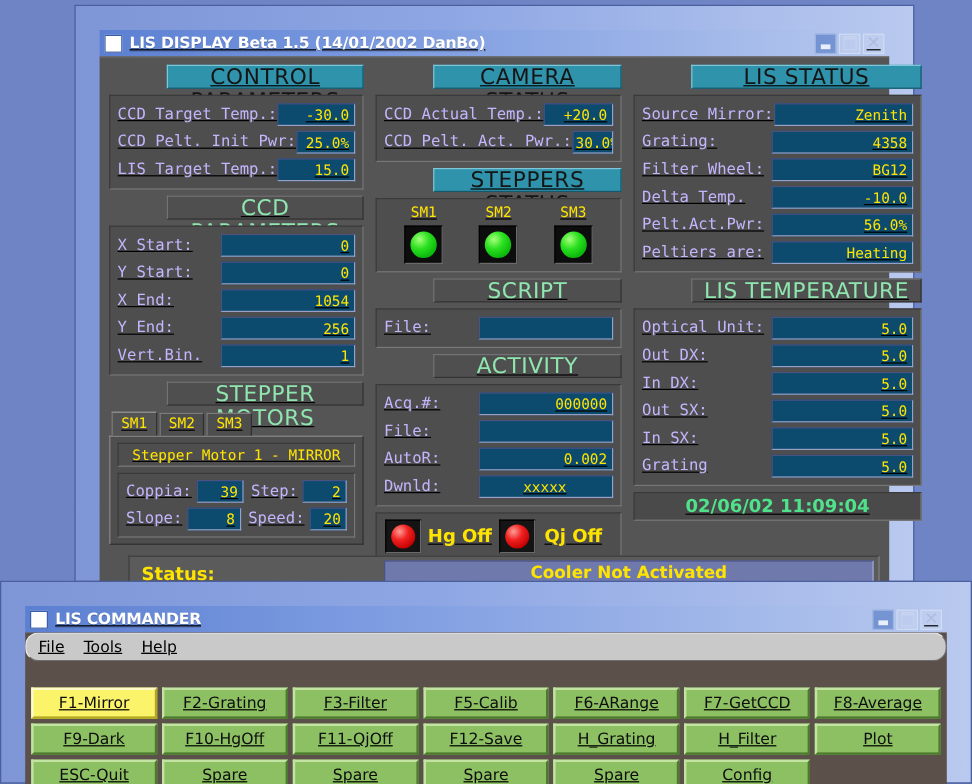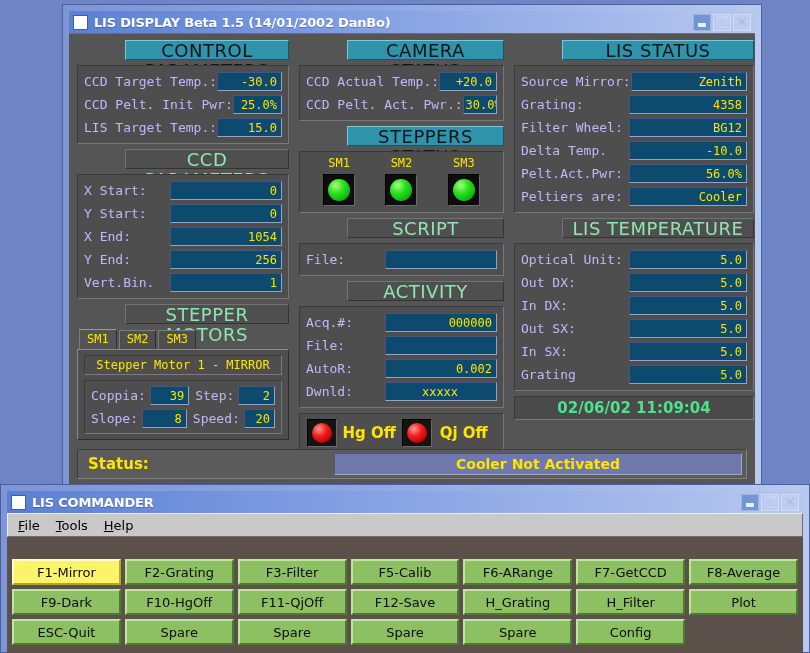--- a/index.html
+++ b/index.html
@@ -7,21 +7,22 @@
     width:810px;height:653px;overflow:hidden;
     background:#6f84c4;
     font-family:"DejaVu Sans Mono",monospace;
     -webkit-font-smoothing:none;
   }
   
   .win{position:absolute;box-sizing:border-box;}
   .win-frame{
     background:linear-gradient(to right,#7e95d6 0%,#8ea7e4 45%,#b9c9ef 100%);
     border:1px solid #4a5f9c;
-    padding:6px;
+    padding:20px;
+    text-decoration:underline;
   }
   .titlebar{
     height:22px;display:flex;align-items:center;
     background:linear-gradient(to right,#5b7fd1 0%,#7b9ae0 35%,#b6c8ee 100%);
     padding:0 2px 0 4px;
   }
   .title-icon{
     width:13px;height:13px;background:#fff;border:1px solid #3b5ea8;
     flex:0 0 auto;margin-right:6px;
   }
@@ -144,21 +145,21 @@
   
   .clock{
     background:#4a4a4a;color:#4ee38a;text-align:center;height:24px;line-height:22px;
     font-family:"DejaVu Sans",sans-serif;font-weight:bold;font-size:15px;box-sizing:border-box;
     border-top:1px solid #3a3a3a;border-left:1px solid #3a3a3a;
     border-right:1px solid #7a7a7a;border-bottom:1px solid #7a7a7a;
   }
 
   
   .statusbar{
-    position:absolute;left:8px;right:8px;bottom:6px;height:30px;
+    position:absolute;left:24px;right:8px;bottom:6px;height:30px;
     background:#5b5b5b;display:flex;align-items:center;padding:0 4px;box-sizing:border-box;
     border-top:1px solid #3c3c3c;border-left:1px solid #3c3c3c;
     border-right:1px solid #808080;border-bottom:1px solid #808080;
   }
   .status-lbl{
     color:#ffe400;font-family:"DejaVu Sans",sans-serif;font-weight:bold;font-size:15px;
     padding-left:6px;flex:0 0 auto;
   }
   .status-val{
     flex:1 1 auto;margin-left:auto;width:408px;max-width:408px;
@@ -168,21 +169,21 @@
     border-right:1px solid #a2a9cc;border-bottom:1px solid #a2a9cc;
   }
 
   
   #lis-commander{left:0px;top:484px;width:810px;height:169px;}
   .cmd-body{background:#5b504a;height:140px;box-sizing:border-box;}
   .menubar{
     height:24px;background:#c9c9c9;display:flex;align-items:center;gap:16px;
     padding:0 10px;box-sizing:border-box;
     border-top:1px solid #efefef;border-left:1px solid #efefef;
-    border-right:1px solid #6d6d6d;border-bottom:1px solid #6d6d6d;
+    border-right:1px solid #6d6d6d;border-bottom:1px solid #6d6d6d;border-radius:11px;
   }
   .menu-item{
     font-family:"DejaVu Sans",sans-serif;font-size:13px;color:#000;white-space:nowrap;
   }
   .menu-item .mn{text-decoration:underline;}
   .btngrid{
     display:grid;grid-template-columns:repeat(7,1fr);gap:4px;
     padding:6px 5px 6px 5px;box-sizing:border-box;margin-top:16px;
   }
   .gbtn{
@@ -416,21 +417,21 @@
             <span class="fld" style="width:118px">-10.0</span>
           </div>
           <div class="row">
             <span class="lab">Pelt.Act.Pwr:</span>
             <span class="spacer"></span>
             <span class="fld" style="width:118px">56.0%</span>
           </div>
           <div class="row">
             <span class="lab">Peltiers are:</span>
             <span class="spacer"></span>
-            <span class="fld" style="width:118px">Cooler</span>
+            <span class="fld" style="width:118px">Heating</span>
           </div>
         </div>
 
         <div class="hdr sub">LIS TEMPERATURE</div>
         <div class="grp">
           <div class="row">
             <span class="lab">Optical Unit:</span>
             <span class="spacer"></span>
             <span class="fld" style="width:118px">5.0</span>
           </div>

